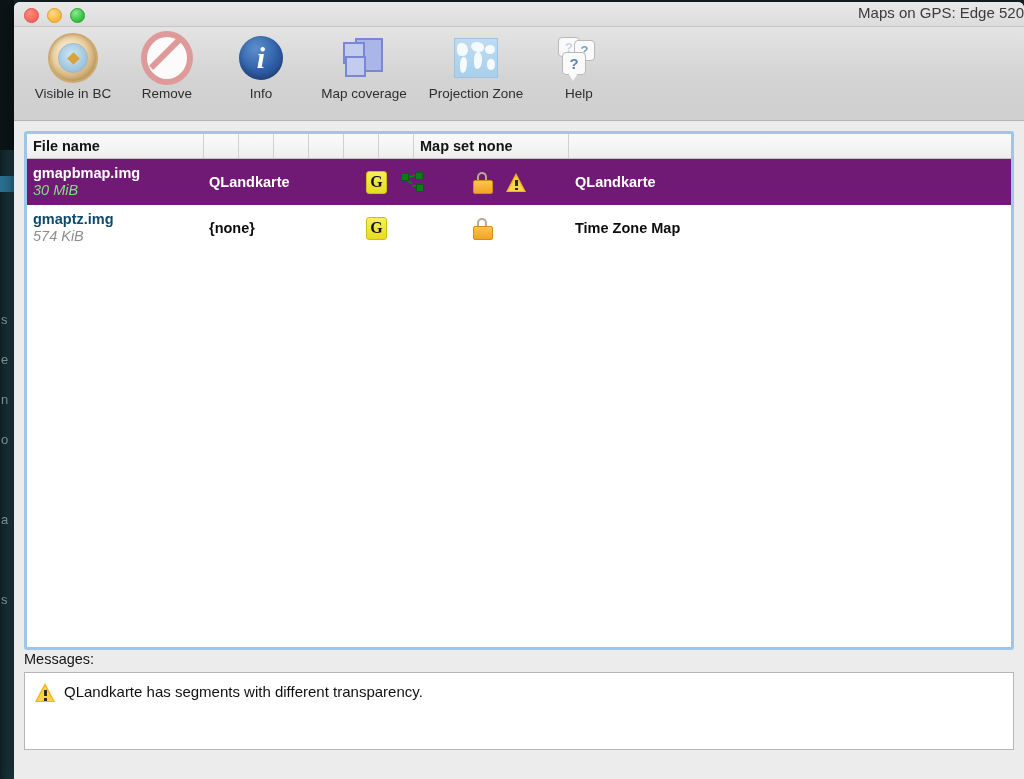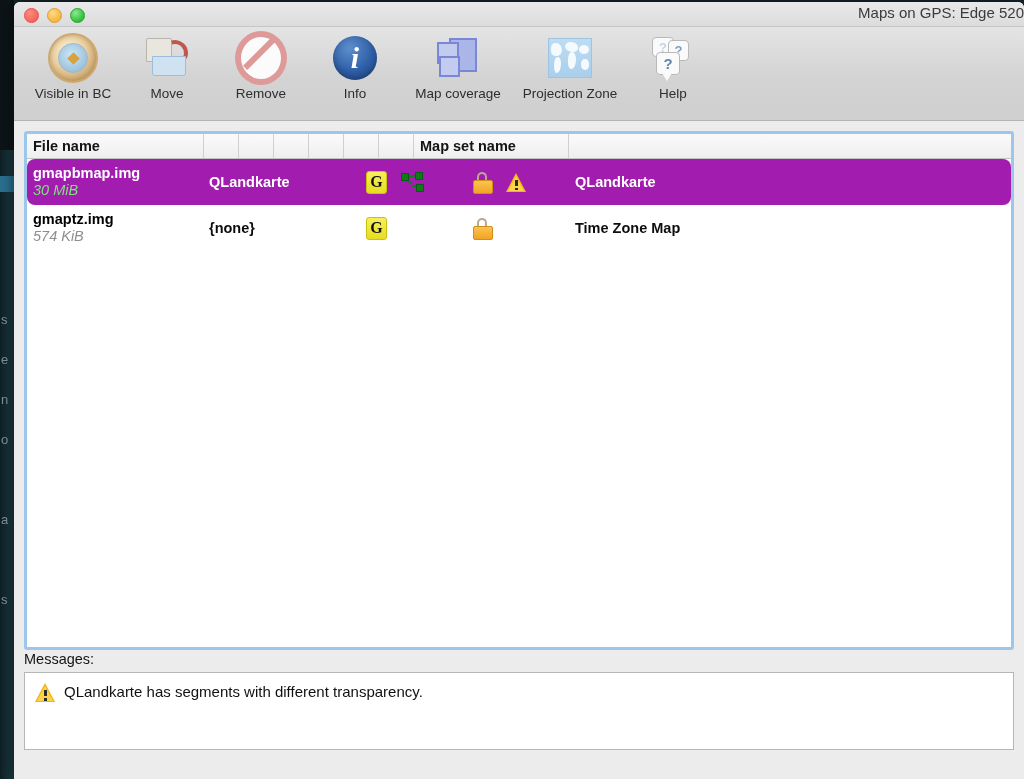--- a/index.html
+++ b/index.html
@@ -296,30 +296,30 @@
     white-space:nowrap;
   }
   #listhead .hc + .hc { border-left: 1px solid #d0d0d0; }
 
   .row {
     display:flex;
     height: 46px;
     align-items:stretch;
     font-size:14.5px;
   }
-  .row.selected { background:#a21caf;border-radius:8px; }
+  .row.selected { background:#701a75; }
   .row .cell {
     height:100%;
     box-sizing:border-box;
     padding-left:6px;
     display:flex; flex-direction:column; justify-content:center;
     overflow:hidden;
   }
   .row .cell.center { align-items:center; justify-content:center; padding-left:0; flex-direction:row; }
-  .fname-main { font-weight:bold; color:#000000; line-height:17px; }
+  .fname-main { font-weight:bold; color:#0c4a6e; line-height:17px; }
   .fname-sub  { font-style:italic; color:#8e8e8e; line-height:17px; }
   .row.selected .fname-main { color:#ffffff; }
   .row.selected .fname-sub  { color:#7fe07f; }
   .contains   { color:#0d0d0d; font-weight:bold; }
   .row.selected .contains { color:#ffffff; }
   .mapset     { color:#0d0d0d; font-weight:bold; }
   .row.selected .mapset { color:#ffffff; }
 
   
   .ic-g {
@@ -441,31 +441,20 @@
       <div class="tbitem">
         <div class="tbicon">
           <div class="ico-compass">
               <div class="inner"></div>
             </div>
         </div>
         <div class="tblabel">Visible in BC</div>
       </div>
 
 
-      <div class="tbitem">
-        <div class="tbicon">
-          <div class="ico-move">
-            <div class="folderback"></div>
-            <div class="arrow"></div>
-            <div class="arrowhead"></div>
-            <div class="folderfront"></div>
-          </div>
-        </div>
-        <div class="tblabel">Move</div>
-      </div>
 
       <div class="tbitem">
         <div class="tbicon">
           <div class="ico-remove"></div>
         </div>
         <div class="tblabel">Remove</div>
       </div>
 
       <div class="tbitem">
         <div class="tbicon">
@@ -517,21 +506,21 @@
       <div id="listview">
 
         <div id="listhead">
           <div class="hc" style="width:176px">File name</div>
           <div class="hc" style="width:35px"></div>
           <div class="hc" style="width:35px"></div>
           <div class="hc" style="width:35px"></div>
           <div class="hc" style="width:35px"></div>
           <div class="hc" style="width:35px"></div>
           <div class="hc" style="width:35px"></div>
-          <div class="hc" style="width:155px">Map set name</div>
+          <div class="hc" style="width:155px">Map set none</div>
           <div class="hc" style="flex:1"></div>
         </div>
 
         <div class="row selected">
           <div class="cell" style="width:176px">
             <span class="fname-main">gmapbmap.img</span>
             <span class="fname-sub">30 MiB</span>
           </div>
           <div class="cell" style="width:156px">
             <span class="contains">QLandkarte</span>

